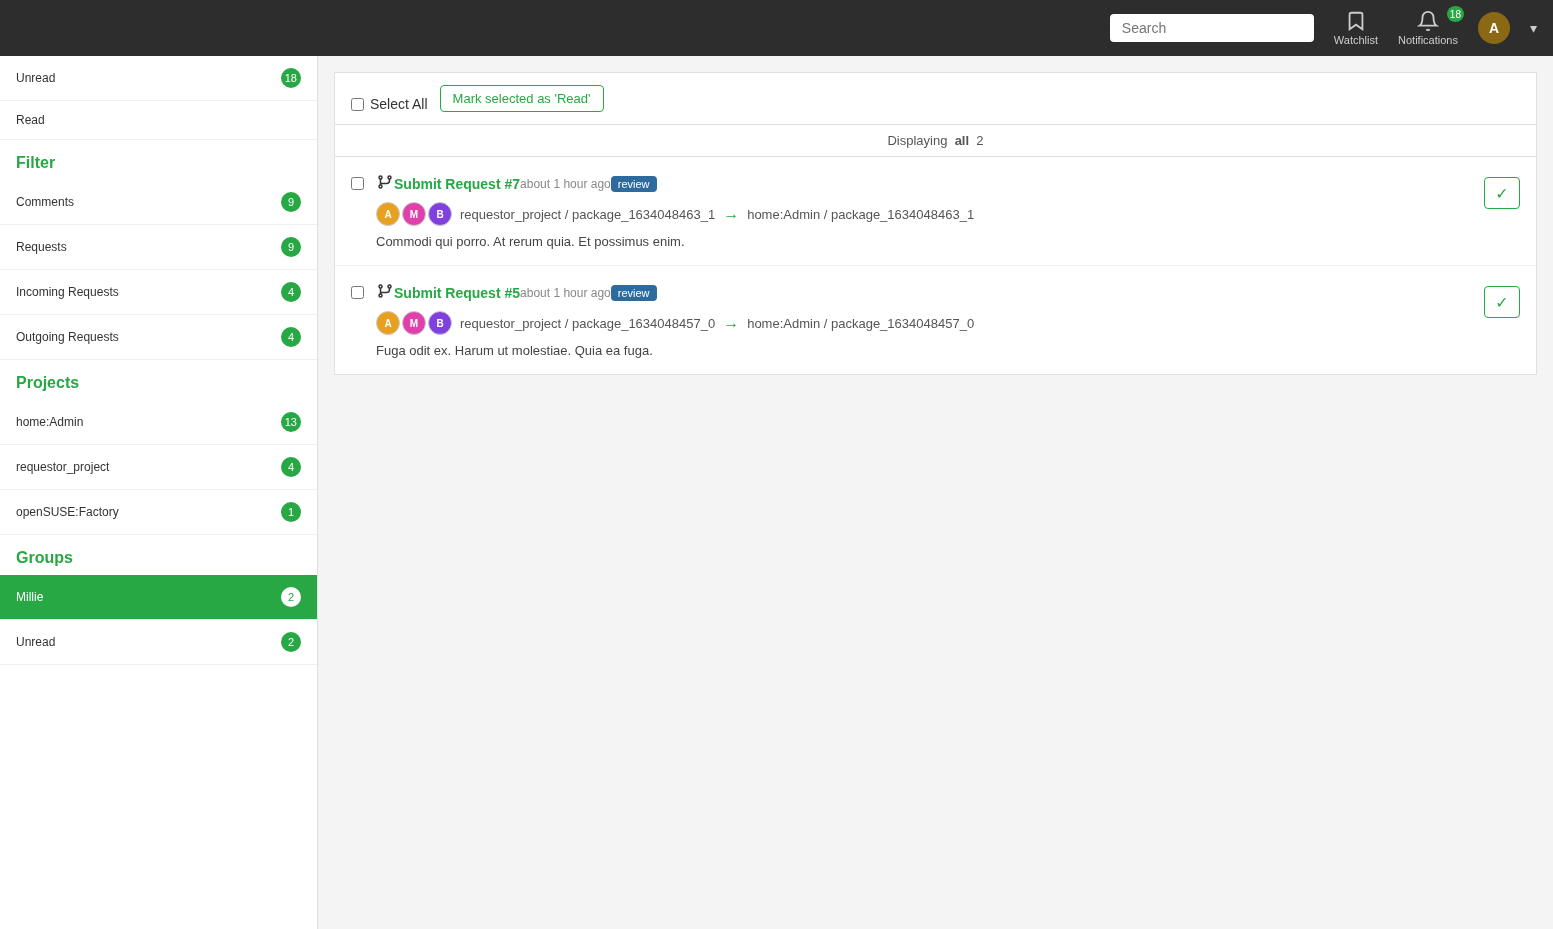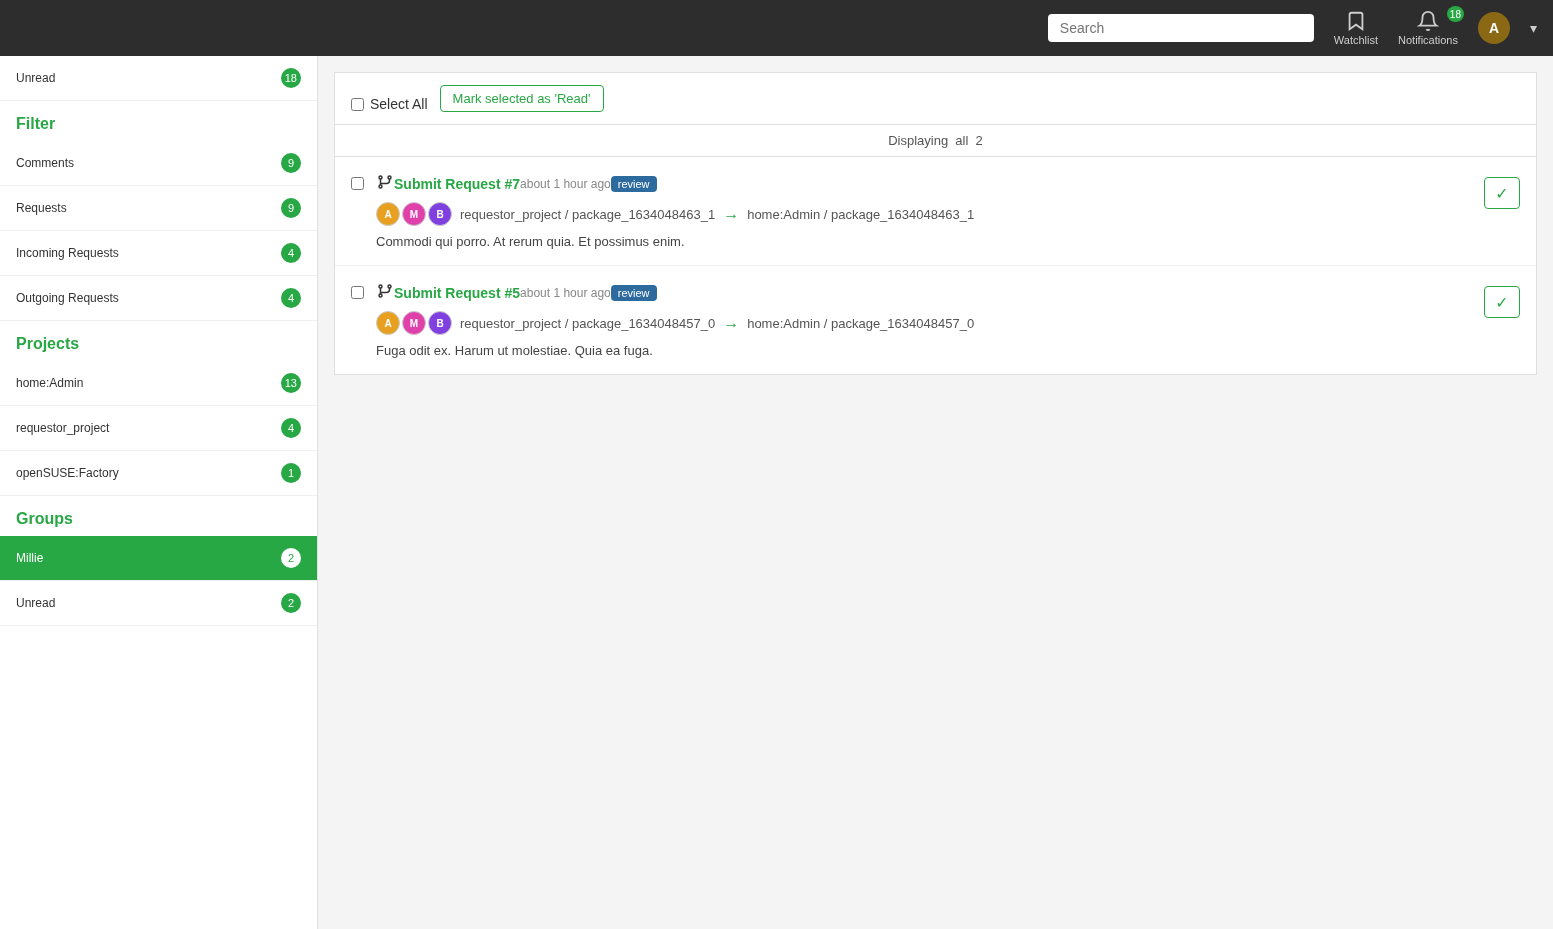--- a/index.html
+++ b/index.html
@@ -13,21 +13,21 @@
       align-items: center;
       justify-content: flex-end;
       padding: 0 16px;
       gap: 20px;
     }
     .search-input {
       background: #fff;
       border: none;
       border-radius: 4px;
       padding: 6px 12px;
-      width: 266px;
+      width: 204px;
       font-size: 14px;
       outline: none;
     }
     .header-action {
       display: flex;
       align-items: center;
       flex-direction: column;
       color: #ccc;
       font-size: 11px;
       cursor: pointer;
@@ -144,21 +144,21 @@
 
     .displaying-info {
       text-align: center;
       padding: 8px;
       background: #fff;
       border: 1px solid #e0e0e0;
       border-bottom: none;
       font-size: 13px;
       color: #555;
     }
-    .displaying-info strong { font-weight: normal; }
+    .displaying-info strong { font-weight: bold; }
 
     .notification-list {
       background: #fff;
       border: 1px solid #e0e0e0;
     }
     .notification-item {
       display: flex;
       align-items: flex-start;
       padding: 16px;
       border-bottom: 1px solid #f0f0f0;
@@ -243,20 +243,23 @@
   <span style="color:#ccc;cursor:pointer;">▾</span>
 </div>
 
 <div class="layout">
 
   <div class="sidebar">
 
     <div class="sidebar-item">
       <span class="sidebar-label">Unread</span>
       <span class="sidebar-badge">18</span>
+    </div>
+    <div class="sidebar-item">
+      <span class="sidebar-label">Read</span>
     </div>
 
     <div class="sidebar-section-title">Filter</div>
     <div class="sidebar-item">
       <span class="sidebar-label">Comments</span>
       <span class="sidebar-badge">9</span>
     </div>
     <div class="sidebar-item">
       <span class="sidebar-label">Requests</span>
       <span class="sidebar-badge">9</span>

